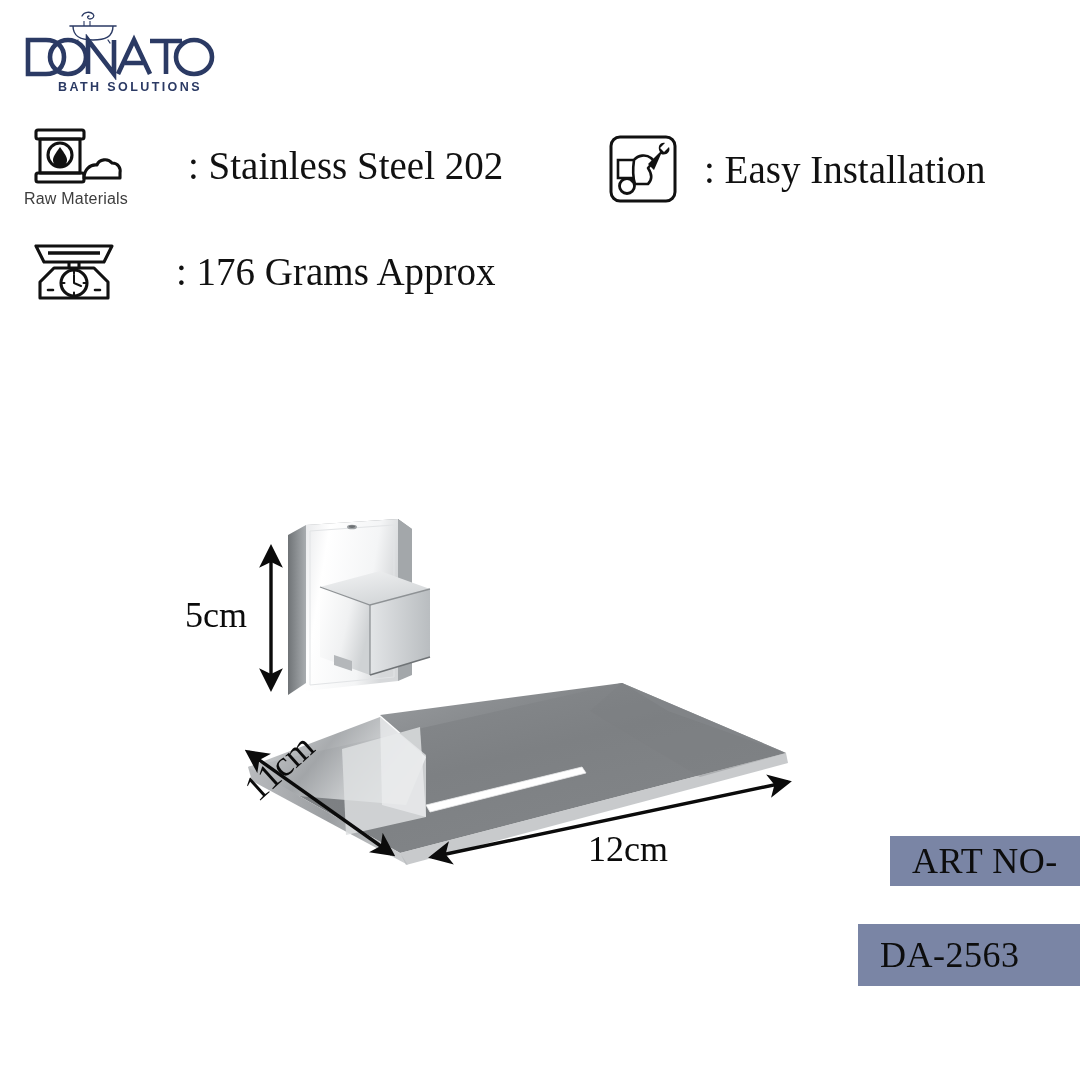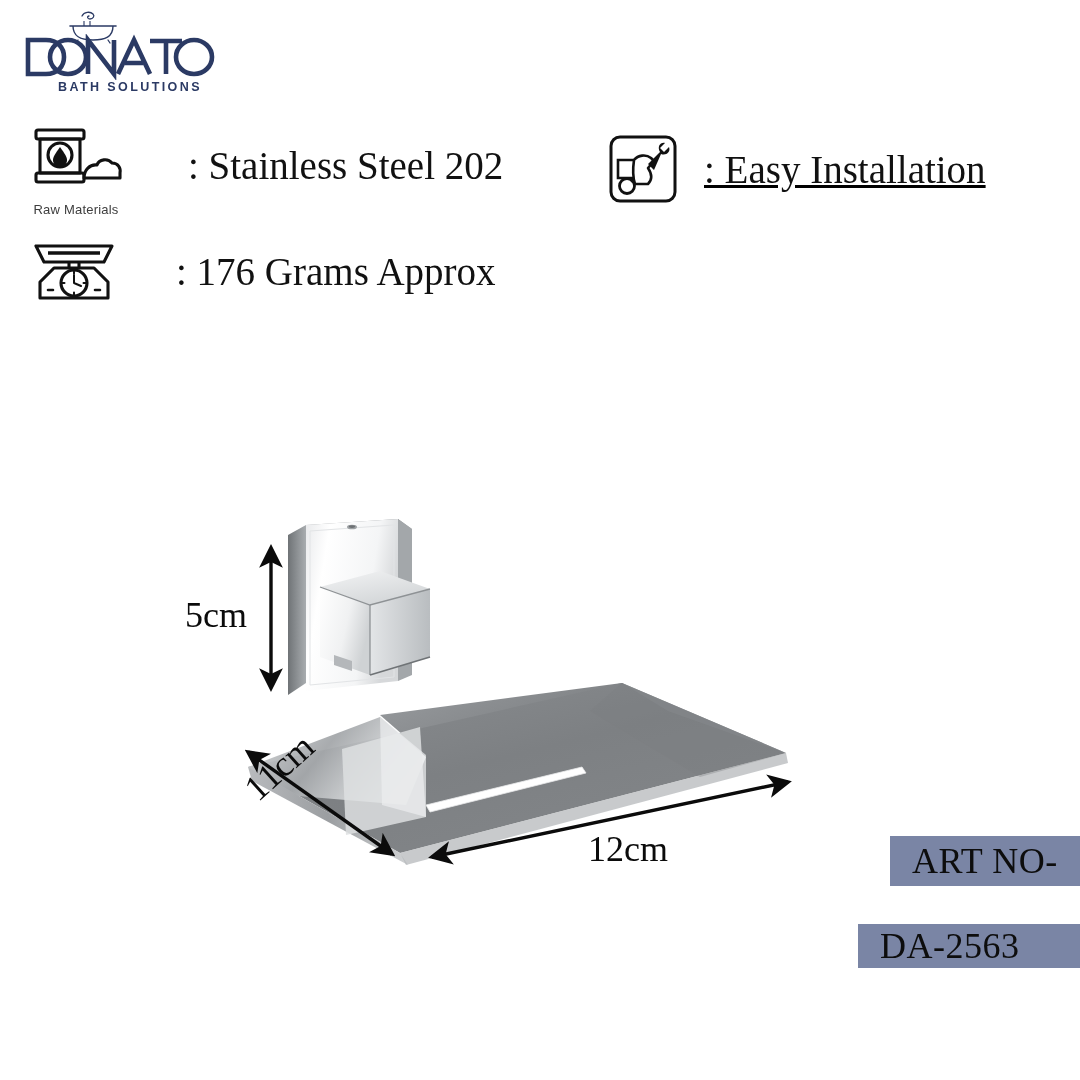--- a/index.html
+++ b/index.html
@@ -21,33 +21,33 @@
     font-family:"Liberation Sans", sans-serif;
     font-size:12.5px;font-weight:bold;letter-spacing:2.4px;
     color:#2b3a64;text-align:center;white-space:nowrap;
   }
 
   
   .spec{position:absolute;display:flex;align-items:center;}
   .spec-icon{position:relative;flex:0 0 auto;}
   .spec-cap{
     position:absolute;left:50%;transform:translateX(-50%);
-    top:76px;white-space:nowrap;
+    top:64px;white-space:nowrap;
     font-family:"Liberation Sans", sans-serif;
-    font-size:13px;color:#3d3d3d;letter-spacing:.2px;
+    font-size:16px;color:#3d3d3d;letter-spacing:.2px;
   }
   .spec-text{
     font-family:"Liberation Serif", serif;
     font-size:39px;color:#111111;white-space:nowrap;
     line-height:1;
   }
 
   #spec-material{left:28px;top:126px;}
   #spec-material .spec-text{margin-left:64px;}
-  #spec-install{left:608px;top:134px;text-decoration:underline;}
+  #spec-install{left:608px;top:134px;}
   #spec-install .spec-text{margin-left:26px;}
   #spec-weight{left:24px;top:238px;}
   #spec-weight .spec-text{margin-left:52px;}
 
   
   .product{position:absolute;left:230px;top:505px;width:580px;height:380px;}
 
   
   .dim{
     position:absolute;
@@ -62,21 +62,21 @@
   .badge{
     position:absolute;
     display:flex;align-items:center;
     padding-left:22px;
     font-family:"Liberation Serif", serif;
     font-size:36px;color:#0d0d0d;
     letter-spacing:.5px;white-space:nowrap;
     box-sizing:border-box;
   }
   #badge-art-no{left:858px;top:836px;width:222px;height:50px;margin-left:32px;}
-  #badge-art-code{left:858px;top:924px;width:222px;height:44px;}
+  #badge-art-code{left:858px;top:924px;width:222px;height:62px;}
 </style>
 </head>
 <body>
 
 <div class="stage">
 
   <div class="logo-block">
 
     <svg class="logo-tub" viewBox="0 0 66 34">
       <path d="M22 6 C24 2, 30 1, 33 4 C35 6, 33 9, 30 9 C27 9, 27 6, 29 6" fill="none" stroke="#2b3a64" stroke-width="1.3" stroke-linecap="round"></path>

